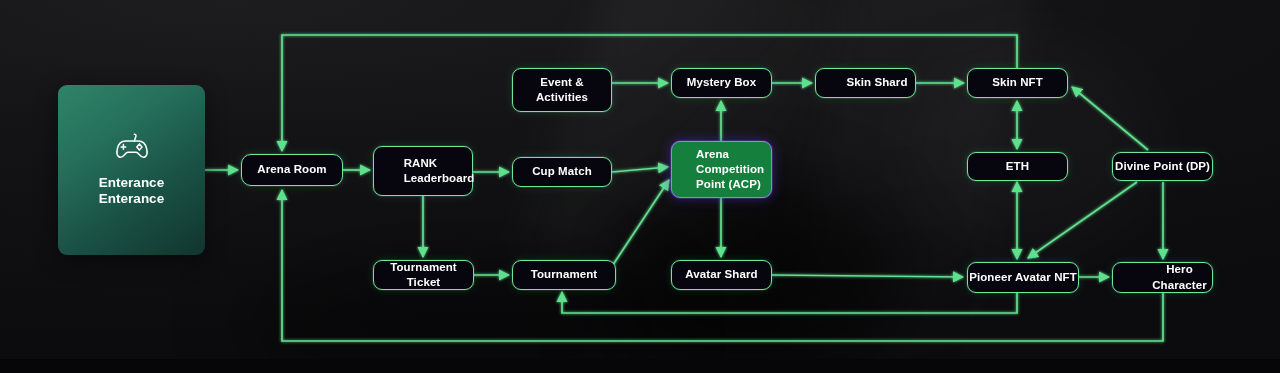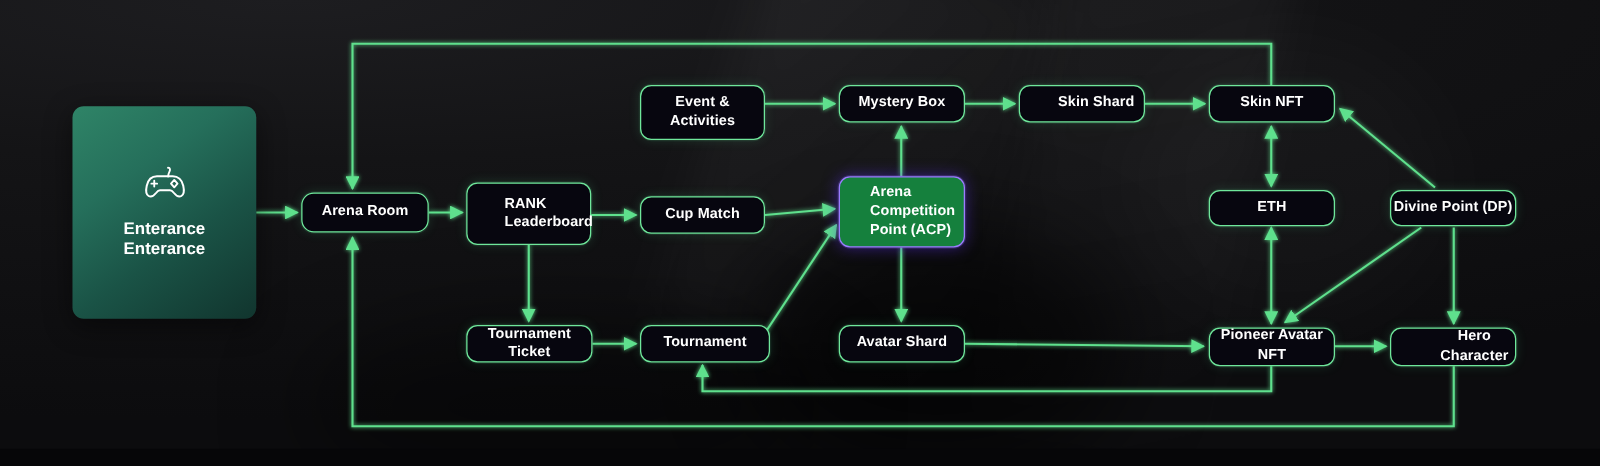--- a/index.html
+++ b/index.html
@@ -244,21 +244,21 @@
       </div>
       <div class="node" style="left: 373px; top: 260px; width: 101px; height: 30px;">
         <span>Tournament Ticket</span>
       </div>
       <div class="node" style="left: 512px; top: 260px; width: 104px; height: 30px;">
         <span>Tournament</span>
       </div>
       <div class="node" style="left: 671px; top: 260px; width: 101px; height: 30px;">
         <span>Avatar Shard</span>
       </div>
-      <div class="node" style="left: 967px; top: 262px; width: 101px; height: 31px; align-items: flex-end;">
+      <div class="node" style="left: 967px; top: 262px; width: 112px; height: 31px;">
         <span>Pioneer Avatar NFT</span>
       </div>
       <div class="node" style="left: 1112px; top: 262px; width: 101px; height: 31px; padding-left: 34px;">
         <span>Hero Character</span>
       </div>
     </div>
 
 </div>
 
 </body></html>

